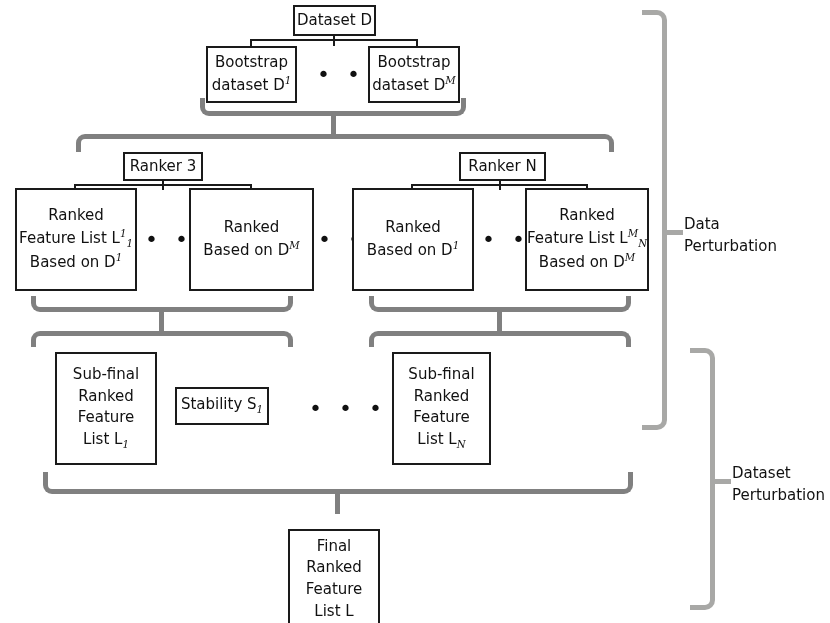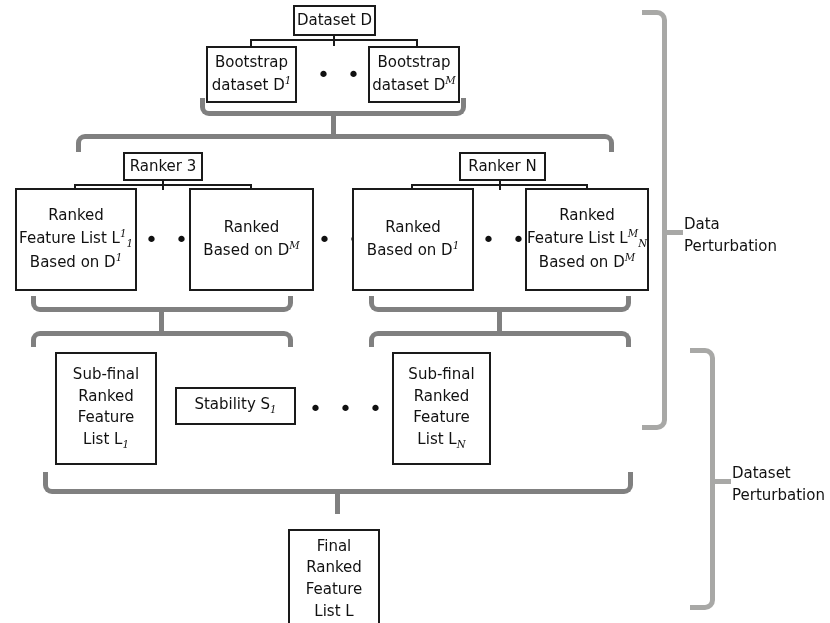--- a/index.html
+++ b/index.html
@@ -205,21 +205,21 @@
 
   <div class="box" style="left:43px; top:352px; width:102px; height:113px;">
     <span class="ln">Sub-final</span>
     <span class="ln">Ranked</span>
     <span class="ln">Feature</span>
     <span class="ln">
       <span>List L</span><span class="sub">1</span>
     </span>
   </div>
 
-  <div class="box" style="left:163px; top:387px; width:121px; height:38px;">
+  <div class="box" style="left:163px; top:387px; width:94px; height:38px;">
     <span class="ln">
       <span>Stability S</span><span class="sub">1</span>
     </span>
   </div>
 
   <div class="dots" style="left:297px; top:398px;">• • •</div>
 
   <div class="box" style="left:380px; top:352px; width:99px; height:113px;">
     <span class="ln">Sub-final</span>
     <span class="ln">Ranked</span>

